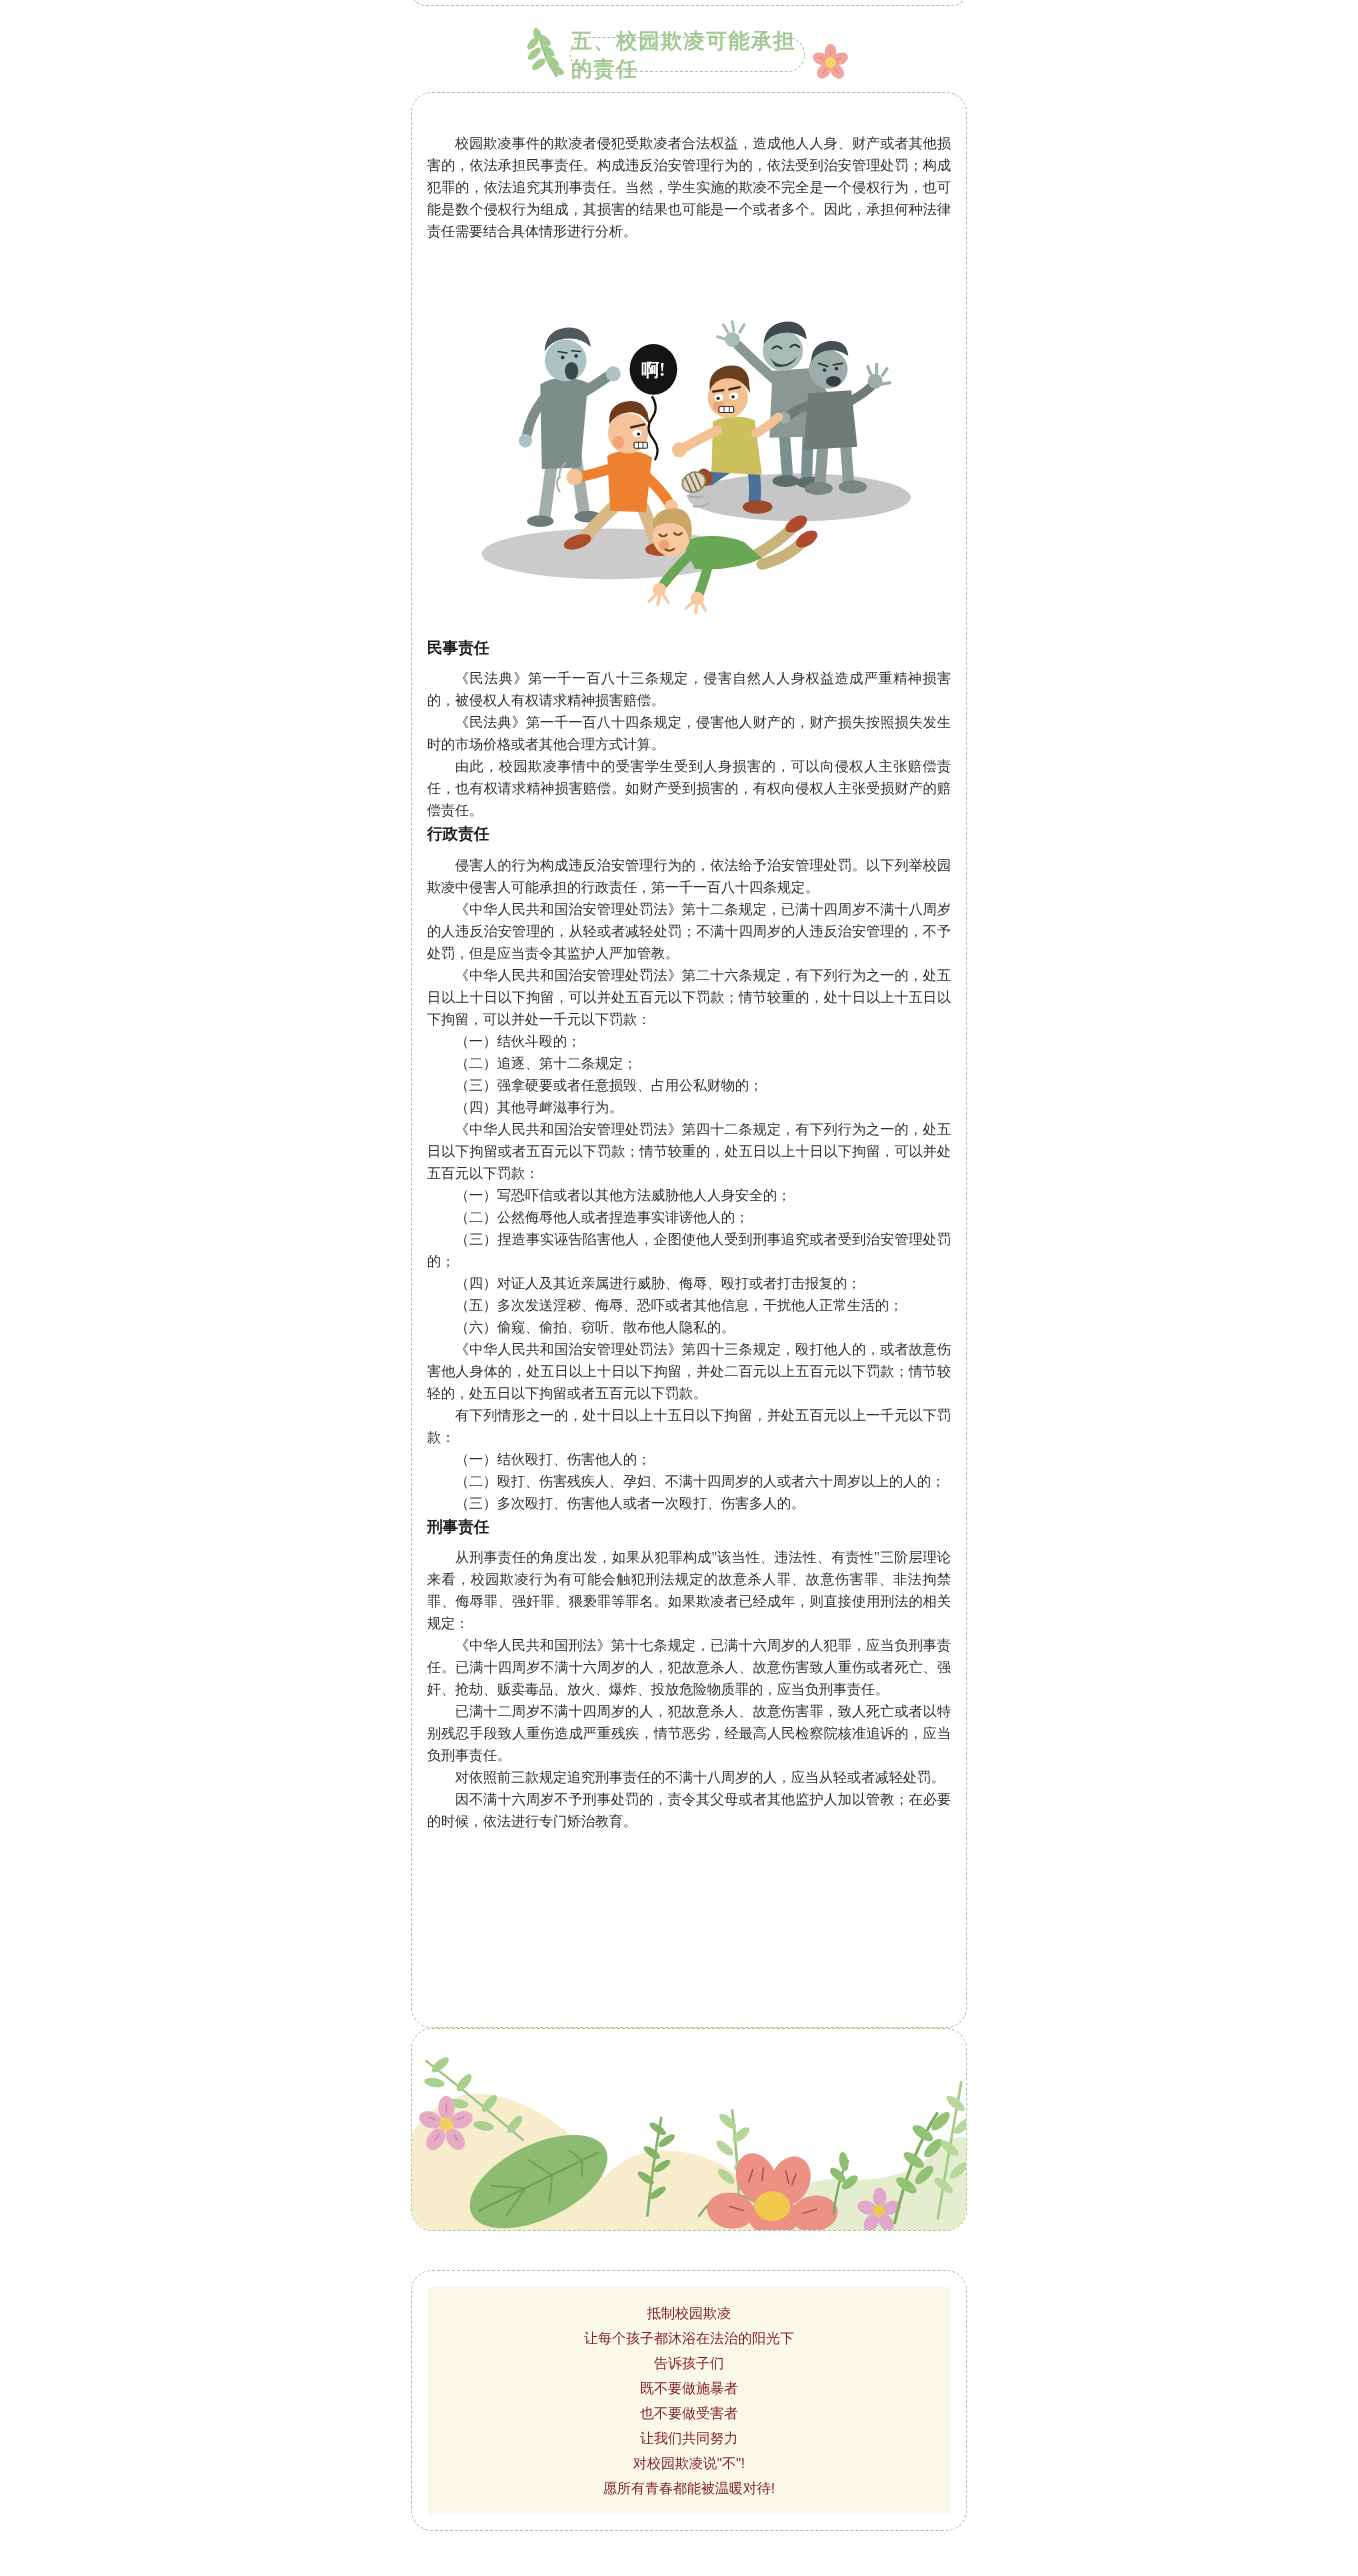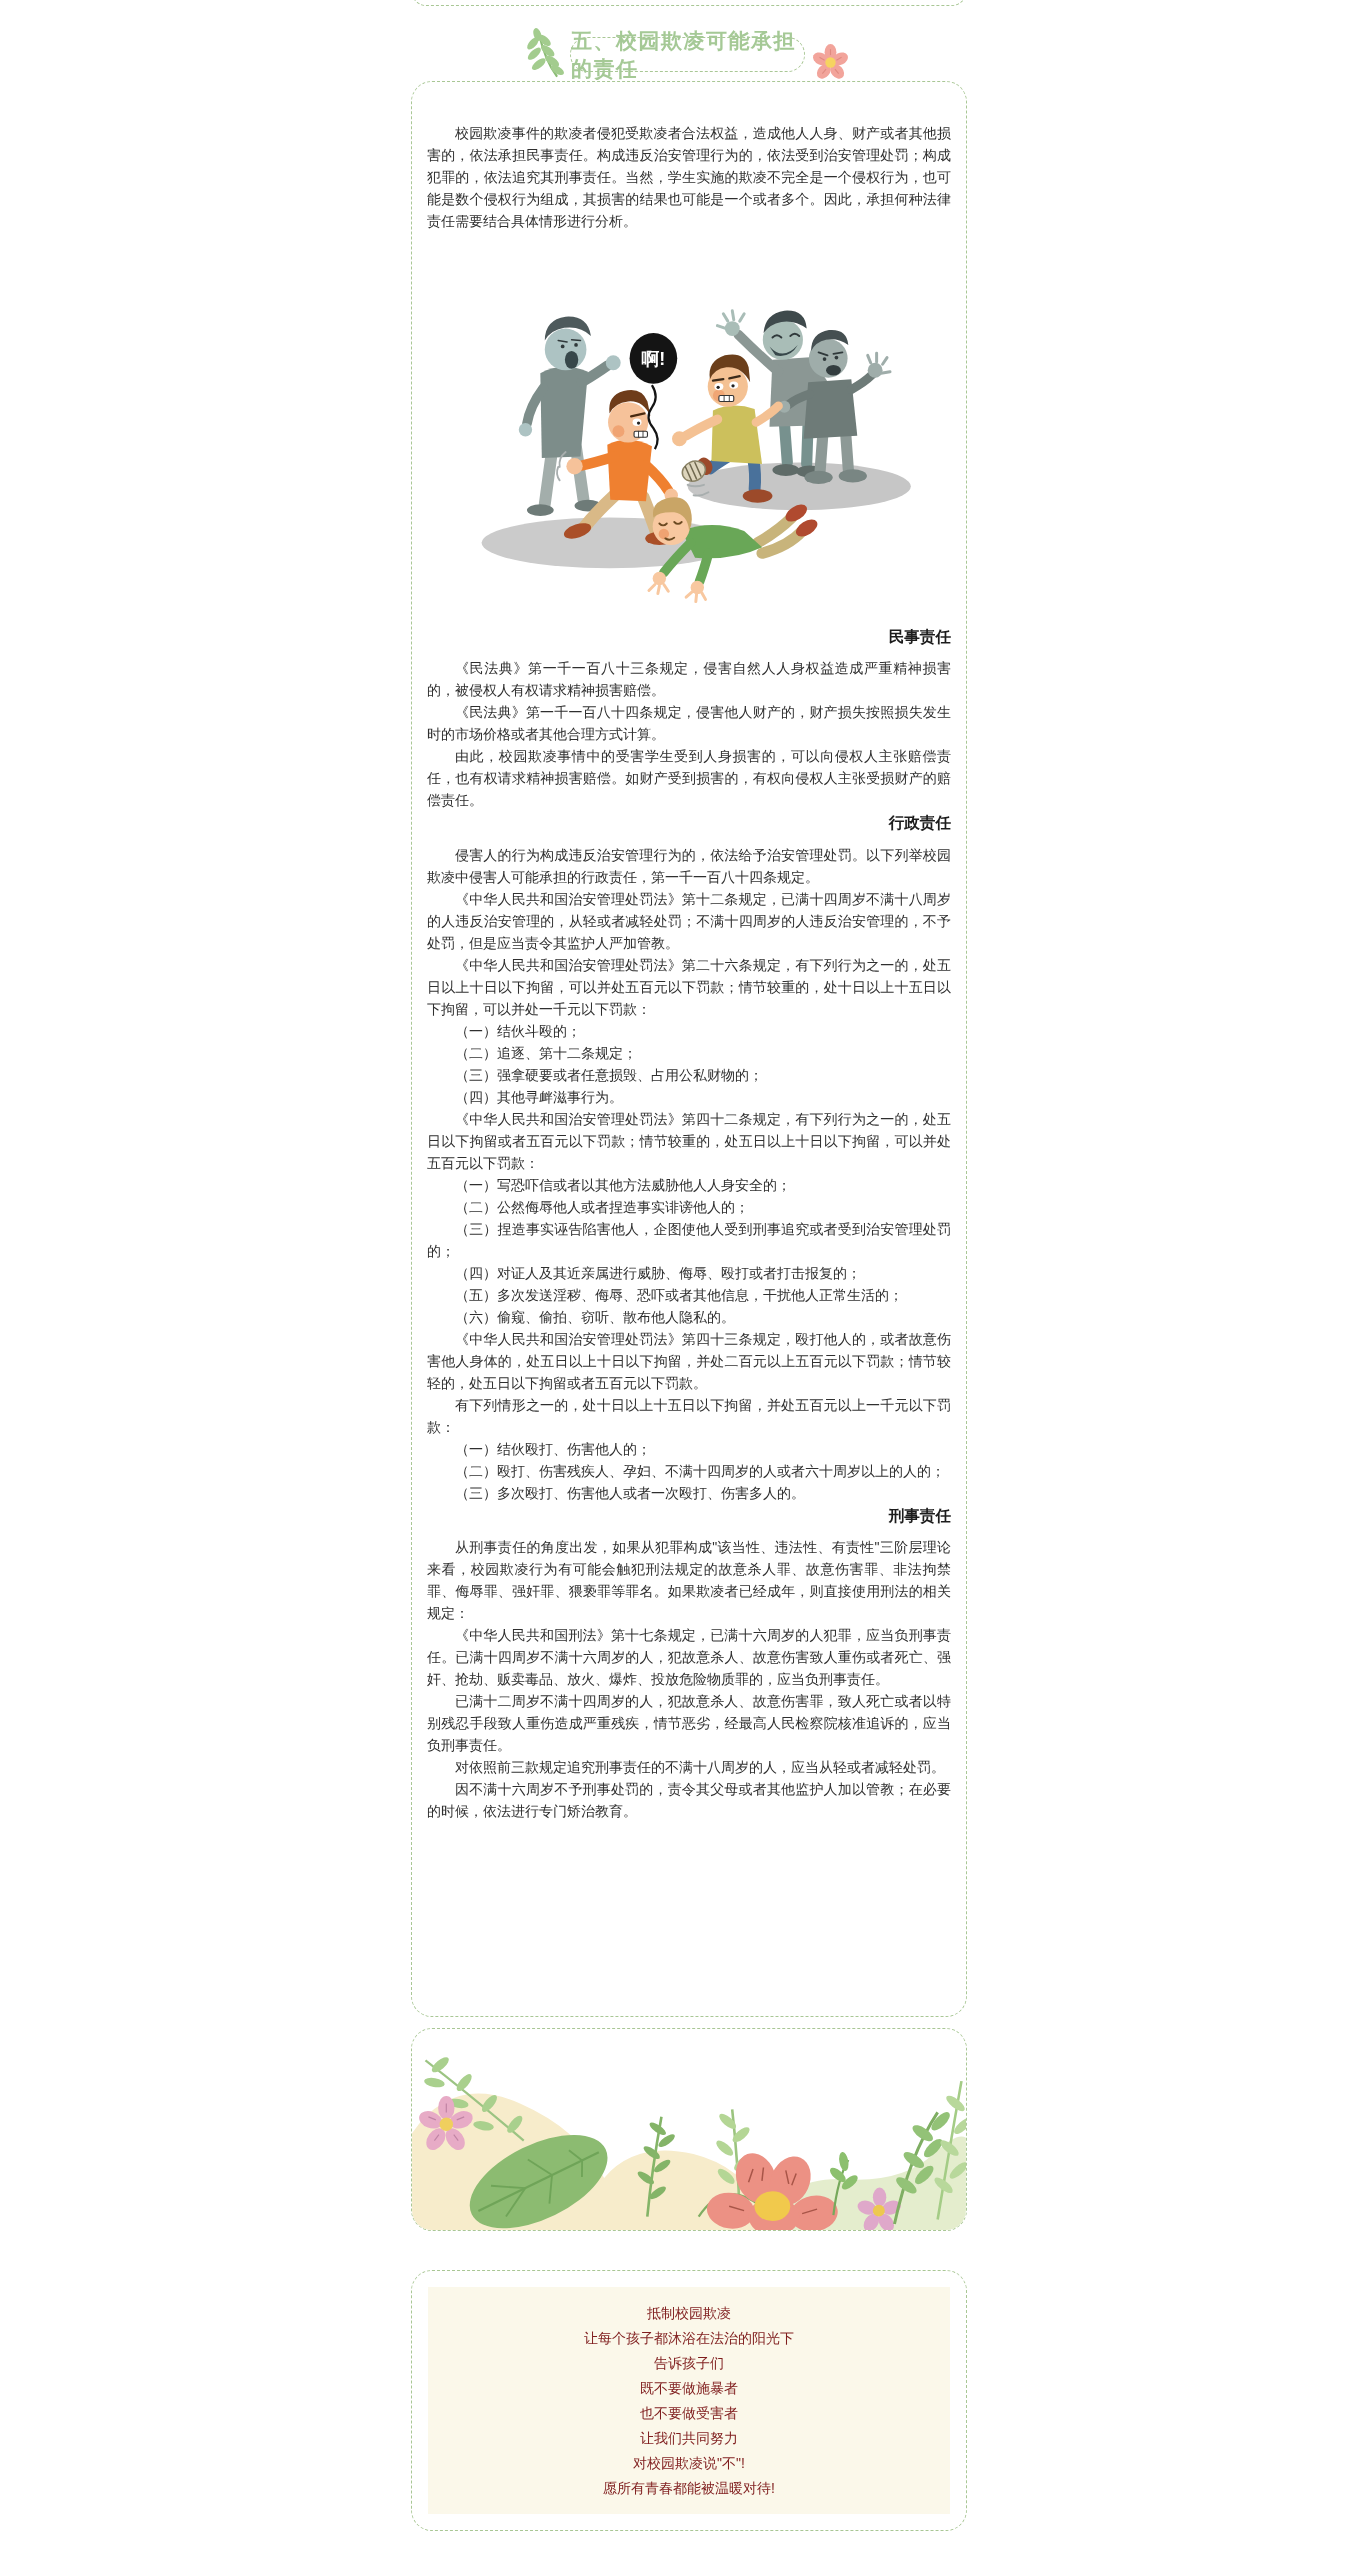--- a/index.html
+++ b/index.html
@@ -5,42 +5,42 @@
   html,body{margin:0;padding:0;background:#ffffff;}
   .page{
     position:relative;width:1358px;height:2576px;background:#ffffff;overflow:hidden;
     font-family:"Liberation Sans","DejaVu Sans",sans-serif;
   }
   .dashed-box{
     position:absolute;left:411px;width:556px;box-sizing:border-box;
     border:0.7px dashed #a9c795;border-radius:21px;background:#ffffff;
   }
   .box-top-remnant{top:-25px;height:31px;}
-  .main-box{top:81px;height:1936px;padding:40px 15px 14px 15px;overflow:hidden;}
+  .main-box{top:92px;height:1936px;padding:40px 15px 14px 15px;overflow:hidden;font-family:Liberation Serif, serif;}
   .flower-box{top:2028px;height:203px;overflow:hidden;}
   .poem-box{top:2270px;height:261px;padding:16.4px;}
 
   
   .header-leaf{position:absolute;left:524px;top:27px;width:40px;height:52px;}
   .header-flower{position:absolute;left:812px;top:43px;width:37px;height:39px;}
   .title-pill{
     position:absolute;left:570px;top:37px;width:235px;height:35px;box-sizing:border-box;
     border:0.7px dashed #a9c795;border-radius:19.4px;background:#ffffff;
     display:flex;align-items:center;justify-content:center;
   }
   .title-pill span{color:#a5c996;font-weight:bold;font-size:21px;letter-spacing:1.5px;}
 
   
   .body-p{
     margin:0;font-size:14px;line-height:22px;color:#2f2f2f;
     text-align:justify;text-indent:2em;word-break:break-all;
   }
   .sec-heading{
     margin:1.5px 0 9px 0;font-size:15.6px;line-height:22.3px;font-weight:bold;
-    color:#1c1c1c;text-align:right;
+    color:#1c1c1c;text-align:left;
   }
   .sec-heading.mt-lg{}
   .sec-heading.mt-md{}
 
   .illustration{width:465px;height:355px;margin:37px auto 1.5px auto;}
   .illustration svg{display:block;width:465px;height:355px;}
 
   .flower-box svg{position:absolute;left:0;bottom:0;width:554px;height:201px;display:block;}
 
   .poem-card{

